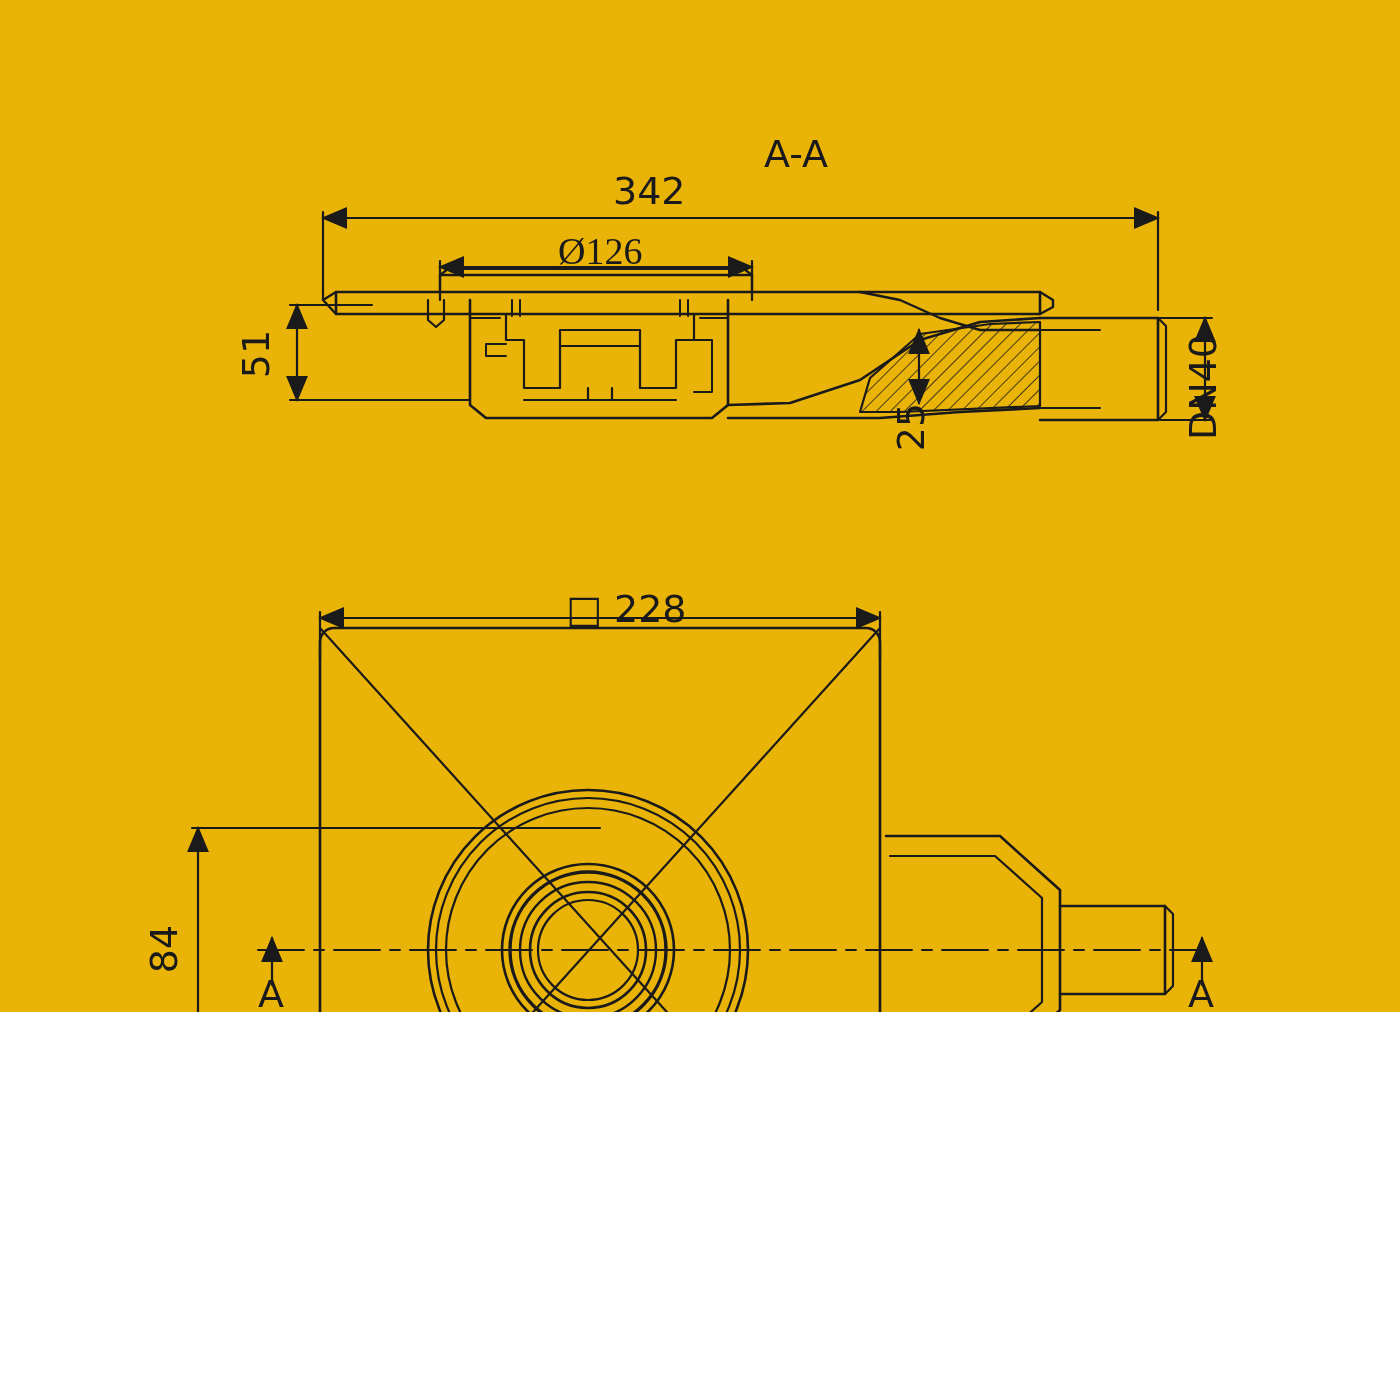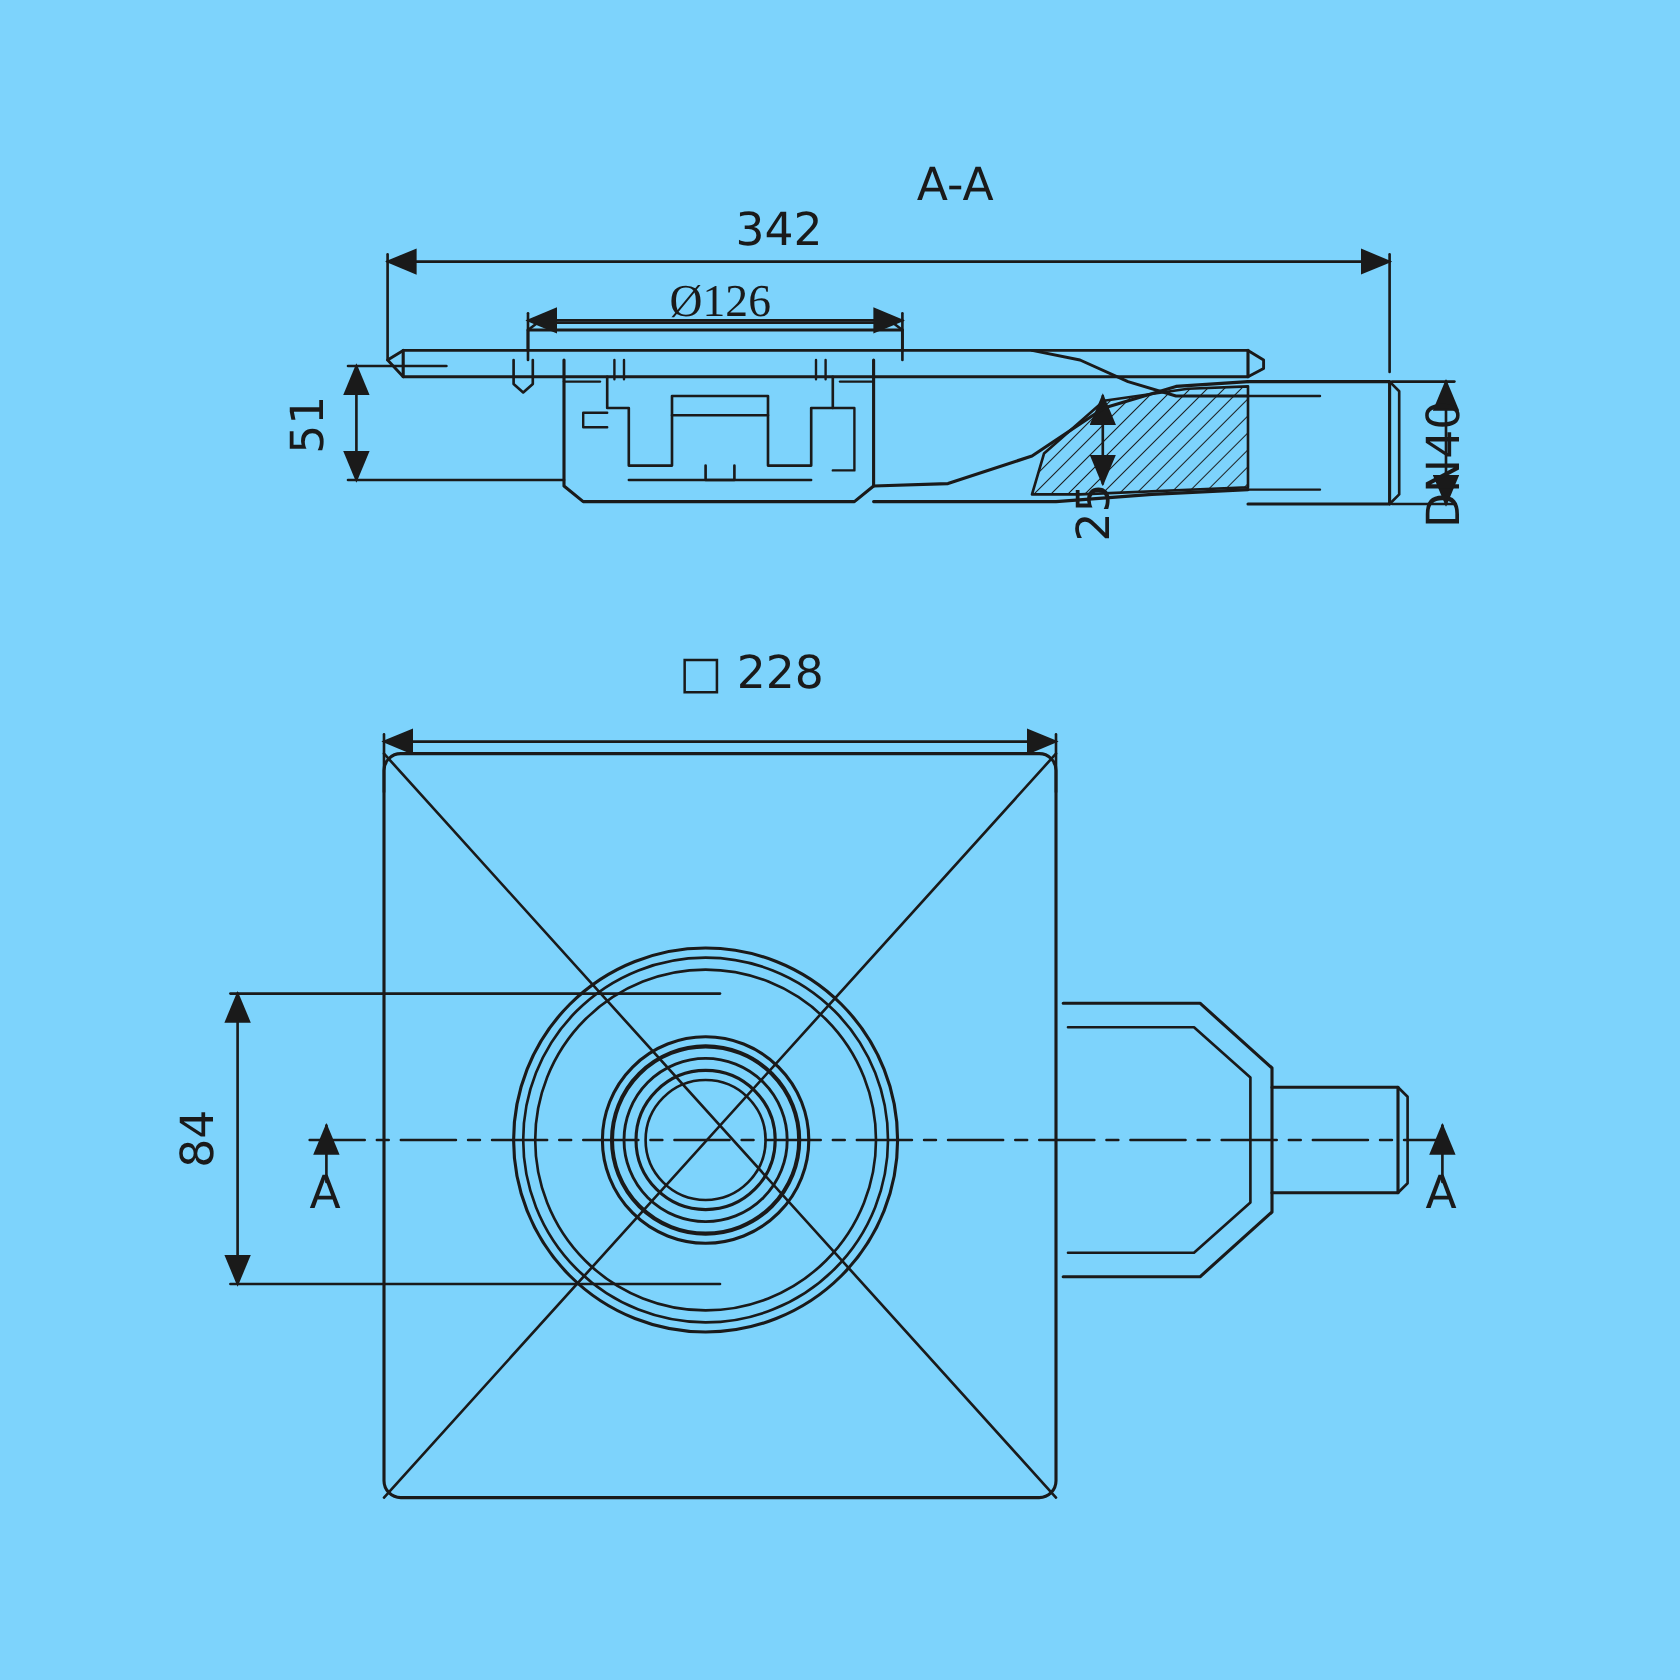--- a/index.html
+++ b/index.html
@@ -6,22 +6,22 @@
     margin: 0;
     padding: 0;
     background: #ffffff;
   }
   body {
     font-family: "DejaVu Sans", "Liberation Sans", sans-serif;
   }
   #sheet {
     position: relative;
     width: 1400px;
-    height: 1400px;
-    background: #7dd3fc;
+    height: 1012px;
+    background: #eab308;
     overflow: hidden;
   }
   #sheet svg {
     position: absolute;
     top: 0;
     left: 0;
   }
   .lbl {
     position: absolute;
     color: #1a1a1a;
@@ -167,21 +167,21 @@
   <div class="lbl" style="left:613px; top:172px;">342</div>
 
   <div class="lbl" style="left:558px; top:232px;font-family:Liberation Serif, serif;">Ø126</div>
 
   <div class="lbl vert" style="left:232px; top:335px; transform:rotate(-90deg);">51</div>
 
   <div class="lbl vert" style="left:887px; top:408px; transform:rotate(-90deg);">25</div>
 
   <div class="lbl vert" style="left:1150px; top:368px; transform:rotate(-90deg);">DN40</div>
 
-  <div class="lbl" style="left:566px; top:541px;">□ 228</div>
+  <div class="lbl" style="left:566px; top:590px;">□ 228</div>
 
   <div class="lbl vert" style="left:140px; top:930px; transform:rotate(-90deg);">84</div>
 
   <div class="lbl" style="left:258px; top:975px;">A</div>
 
   <div class="lbl" style="left:1188px; top:975px;">A</div>
 
 </div>
 
 </body></html>

